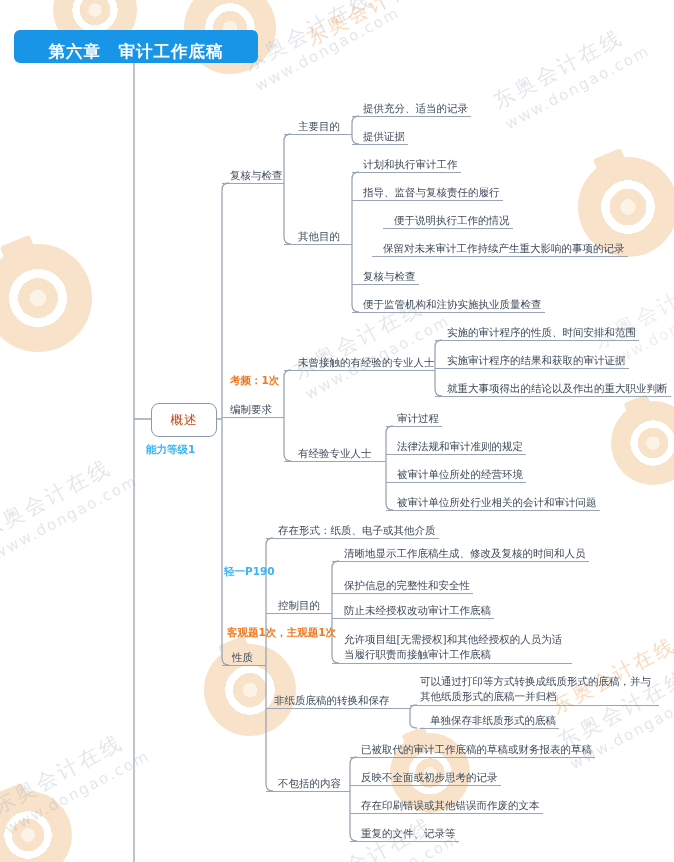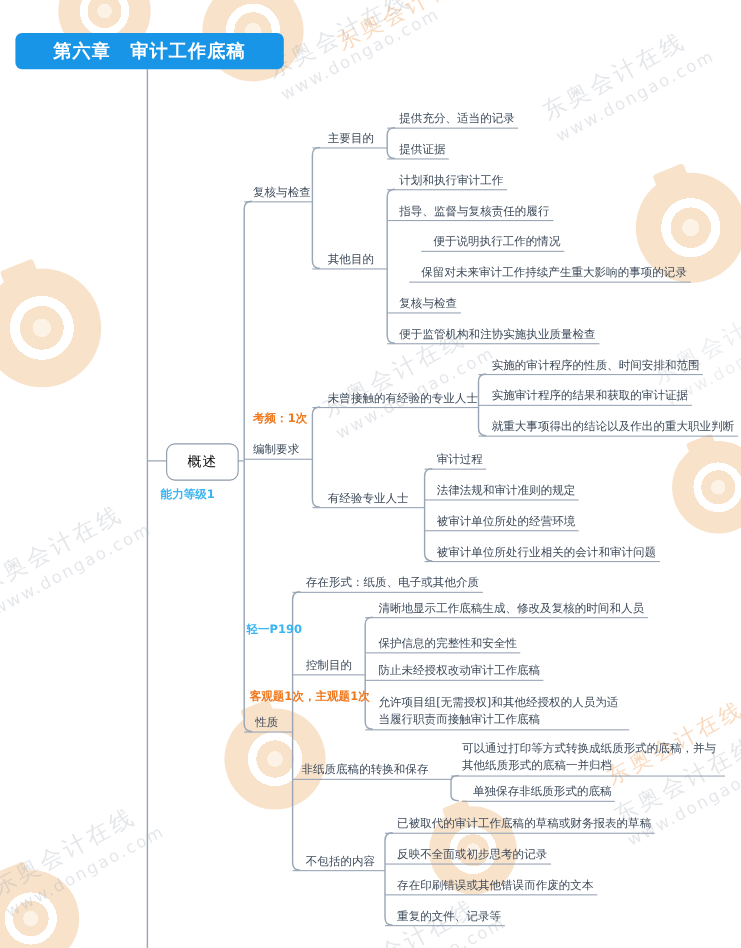--- a/index.html
+++ b/index.html
@@ -14,26 +14,26 @@
             letter-spacing:3px;white-space:nowrap;}
   .wm-logo{position:absolute;border-radius:50%;
      background:radial-gradient(circle at 50% 50%,
         #fdf2e6 0 11%, #f8e2ca 11% 26%, #ffffff 26% 38%, #f8e2ca 38% 72%, #fbead9 72% 86%, rgba(255,255,255,0) 86%);}
   .wm-logo::before{content:"";position:absolute;left:18%;top:-4%;width:30%;height:22%;
      background:#f8e2ca;transform:rotate(-22deg);border-radius:3px;}
   
   .connectors{position:absolute;left:0;top:0;z-index:1;}
   
   .title-box{position:absolute;left:14px;top:30px;width:244px;height:33px;z-index:2;
-     background:#1895e7;border-radius:6px;display:flex;align-items:center;justify-content:center;}
+     background:#1895e7;border-radius:6px;display:flex;align-items:flex-end;justify-content:center;}
   .title-box span{color:#fff;font-size:16.5px;font-weight:bold;letter-spacing:1px;}
   .root-box{position:absolute;left:151px;top:403px;width:64px;height:32px;z-index:2;
      background:#fff;border:1.3px solid #8d99a9;border-radius:8px;
      display:flex;align-items:center;justify-content:center;}
-  .root-box span{font-size:12.5px;color:#000000;letter-spacing:1px;}
+  .root-box span{font-size:12.5px;color:#c2410c;letter-spacing:1px;}
   .leaf,.plabel{position:absolute;z-index:2;font-size:10.5px;line-height:13px;color:#3d4a5a;
      padding:0 3px 1px 11px;border-bottom:1.3px solid #9aa6b5;white-space:nowrap;box-sizing:border-box;}
   .wrap2{white-space:normal;line-height:15px;}
   .badge{position:absolute;z-index:2;font-size:10.5px;font-weight:bold;white-space:nowrap;}
   .cyan{color:#3ab4f2;}
   .orange{color:#f0781e;}
 </style>
 </head>
 <body>
 

